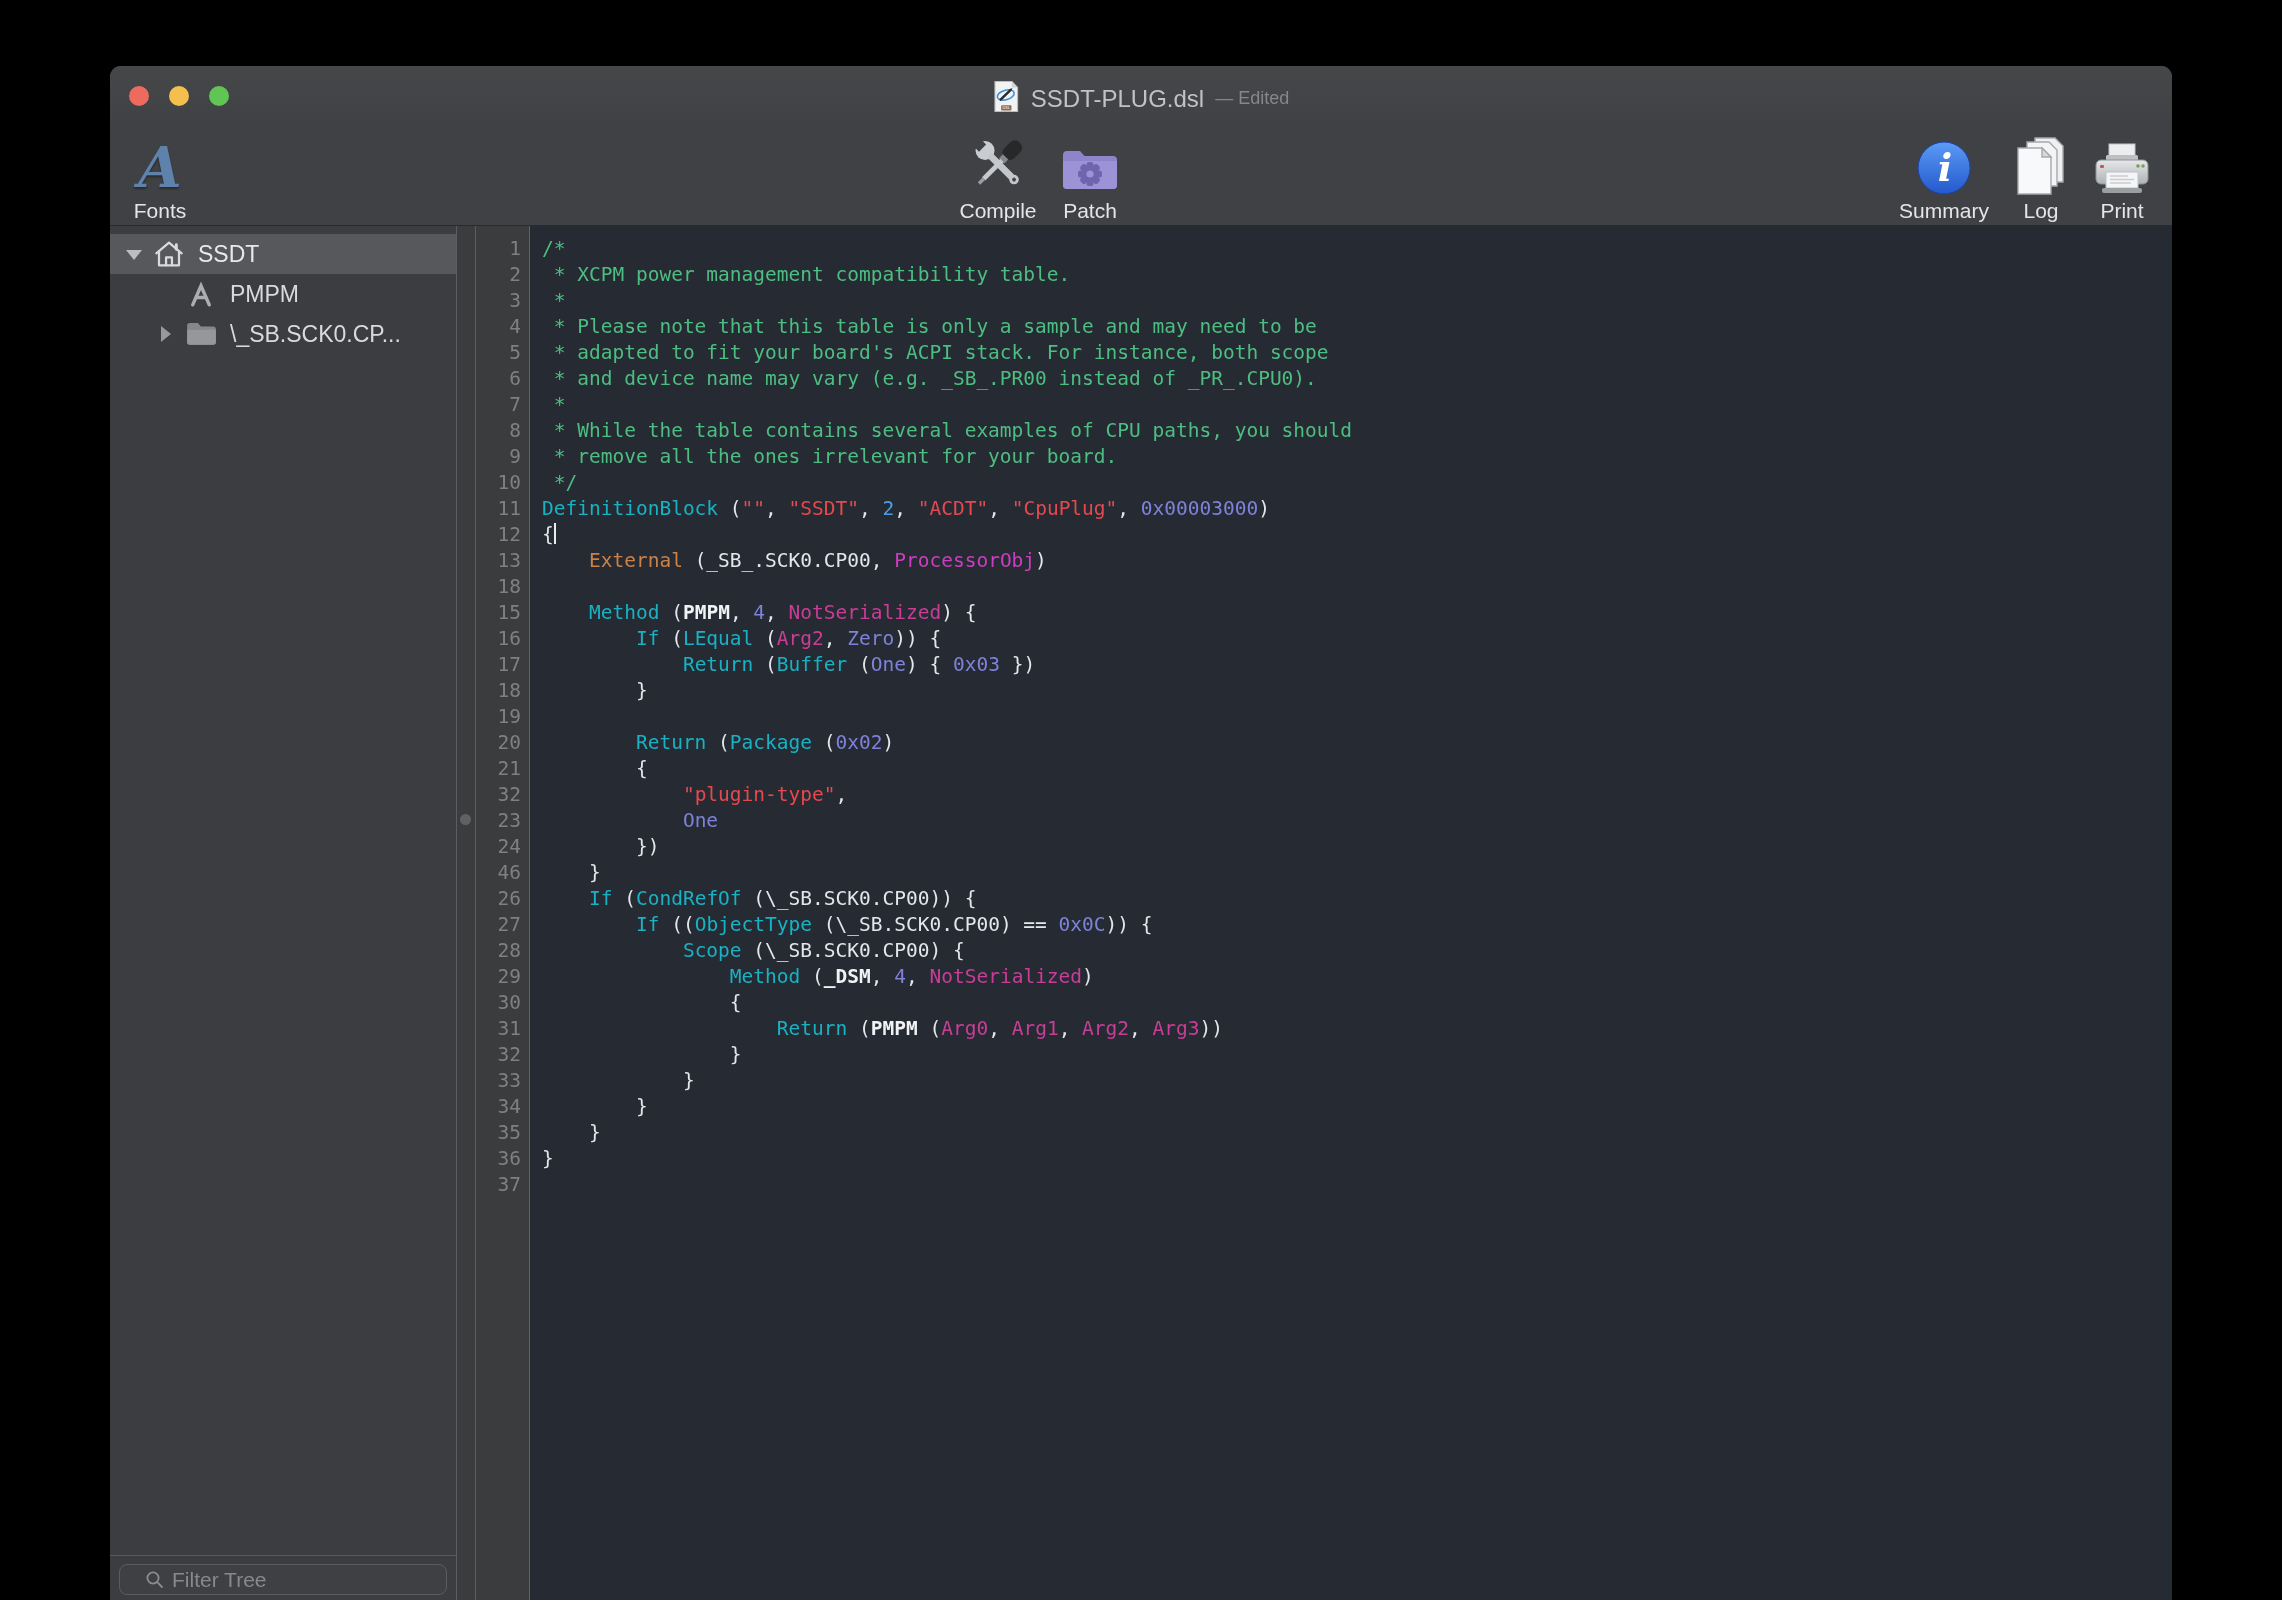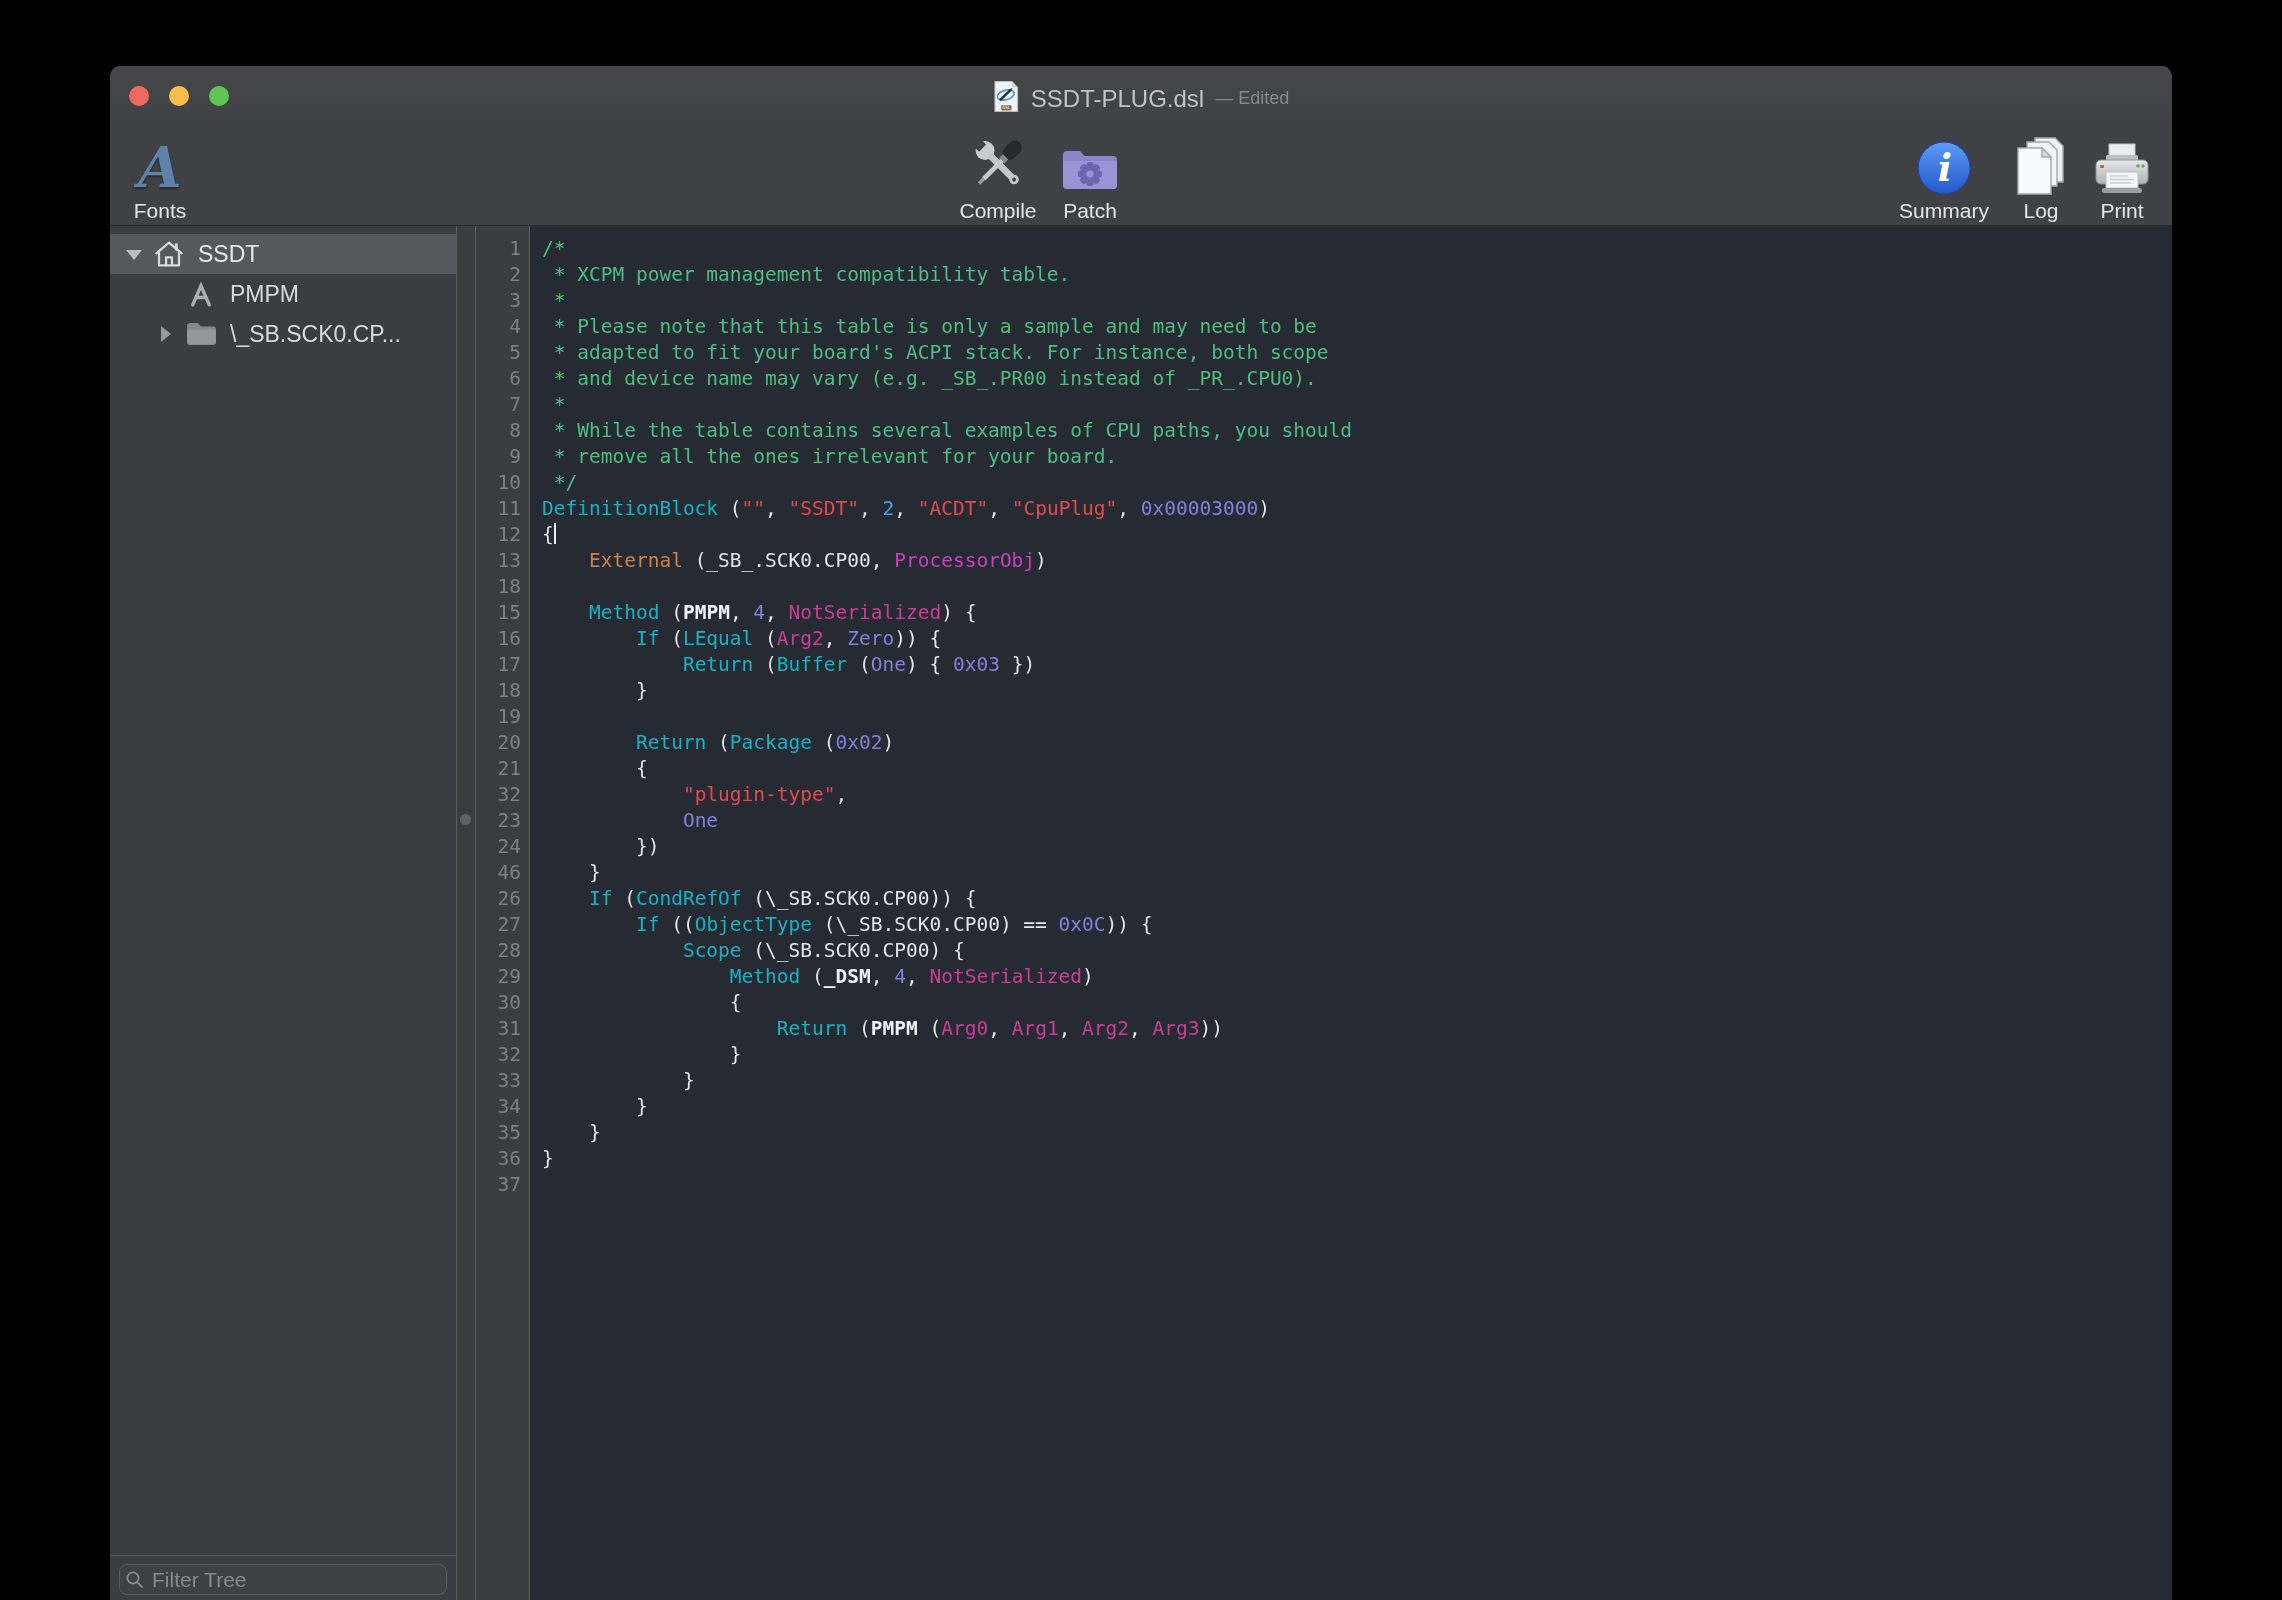--- a/index.html
+++ b/index.html
@@ -44,21 +44,21 @@
   .disc.open::after{content:"";position:absolute;left:2px;top:6px;border-left:8px solid transparent;
         border-right:8px solid transparent;border-top:10px solid #BBBDBF;}
   .disc.closed::after{content:"";position:absolute;left:5px;top:2px;border-top:8px solid transparent;
         border-bottom:8px solid transparent;border-left:10px solid #98999B;}
   .sicon{width:34px;height:32px;margin-left:8px;display:flex;align-items:center;justify-content:center;flex:0 0 auto;}
   .slabel{margin-left:12px;font-size:23px;color:#D9DADC;white-space:nowrap;}
   .srow.selected .slabel{color:#E7E8EA;}
 
   .filter-area{flex:0 0 auto;height:47px;display:flex;align-items:center;padding:0 9px;}
   .filter-field{flex:1;height:29px;border:1.5px solid #5A5C5F;border-radius:8px;background:#3E4043;
-                display:flex;align-items:center;gap:8px;padding:0 5px;}
+                display:flex;align-items:center;gap:8px;padding:0 25px;}
   .filter-ph{font-size:21px;color:#87898C;}
 
   .divider{width:18px;flex:0 0 auto;background:#3A3C3E;border-right:1px solid #5B5D60;position:relative;}
   .handle{position:absolute;left:3px;top:588px;width:11px;height:11px;border-radius:50%;background:#5F6164;}
 
   .gutter{width:54px;flex:0 0 auto;background:#3A3C3D;border-right:1px solid #616365;
           padding:10px 8px 0 0;box-sizing:border-box;text-align:right;
           font-family:"DejaVu Sans Mono", monospace;font-size:19.5px;line-height:26px;
           color:var(--syn-line_number,#7E8184);}
   .code{flex:1 1 auto;background:var(--editor-bg,#262B33);padding:10px 0 0 12px;overflow:hidden;

